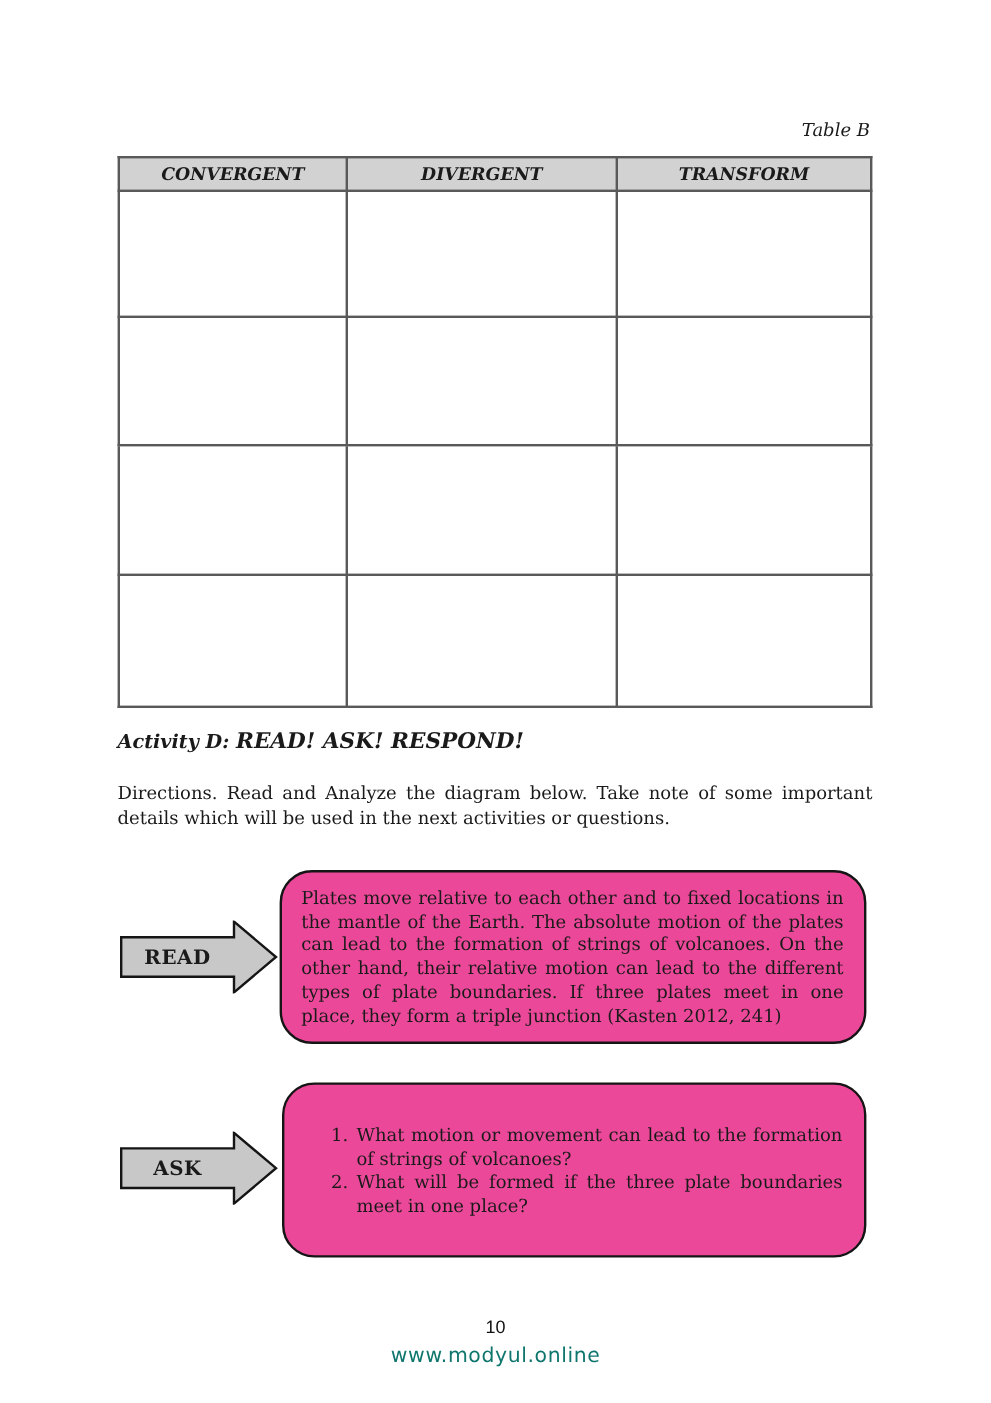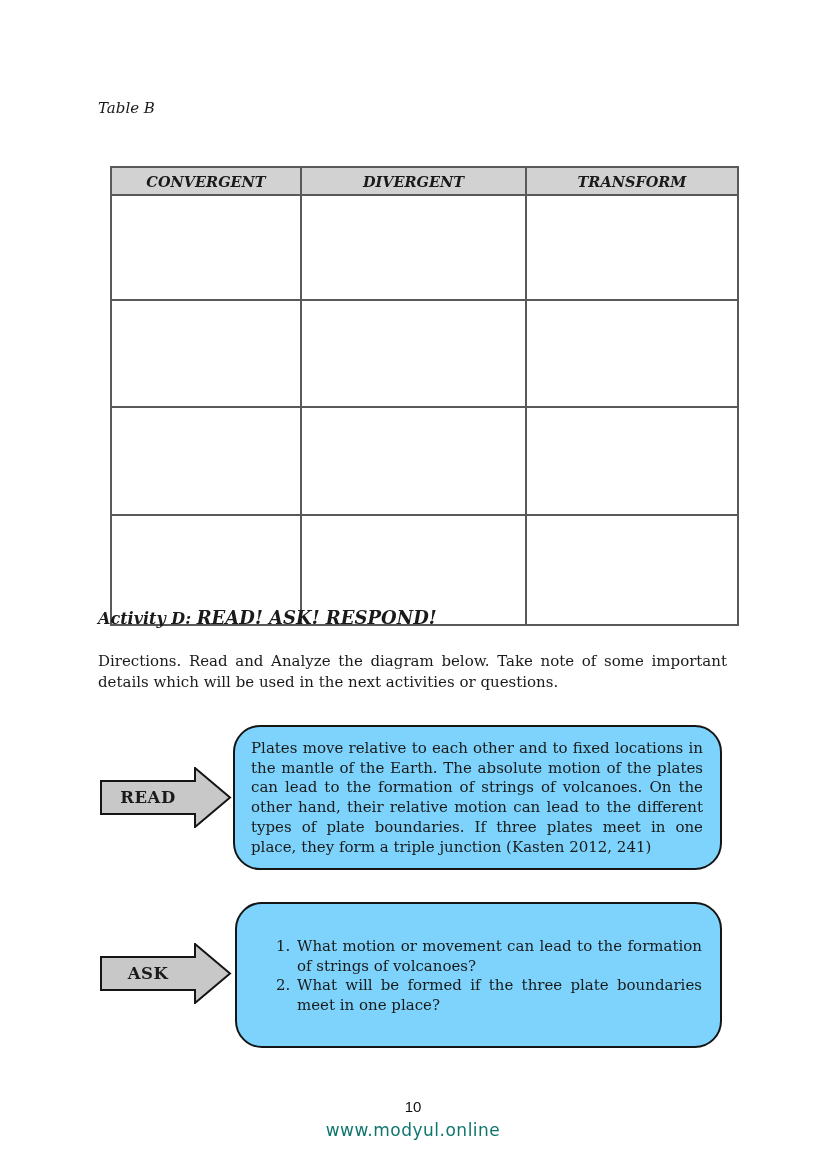--- a/index.html
+++ b/index.html
@@ -11,30 +11,29 @@
     background: #ffffff;
     font-family: "DejaVu Serif", serif;
     color: #1a1a1a;
     overflow: hidden;
   }
 
   
   .table-caption {
     position: absolute;
     top: 99px; left: 98px; width: 627px;
-    text-align: left;
+    text-align: right;
     font-style: italic;
     font-size: 15px;
   }
   table.plate-table {
     position: absolute;
-    top: 130px; left: 110px; width: 627px;
+    top: 130px; left: 98px; width: 627px;
     border-collapse: collapse;
     table-layout: fixed;
-    margin-top: 36px;
   }
   table.plate-table th, table.plate-table td {
     border: 2px solid #595959;
   }
   table.plate-table th {
     background: #d2d2d2;
     height: 28px;
     font-style: italic;
     font-weight: bold;
     font-size: 14.5px;
@@ -83,21 +82,21 @@
     font-size: 16.5px;
     letter-spacing: 0.5px;
   }
   .read-arrow { top: 767px; left: 100px; }
   .ask-arrow  { top: 943px; left: 100px; }
 
   .callout {
     position: absolute;
     border: 2px solid #151515;
     border-radius: 27px;
-    background: #7dd3fc;
+    background: #ec4899;
   }
   .read-box {
     top: 725px; left: 233px; width: 489px; height: 145px;
     padding: 12px 17px 0 16px;
   }
   .read-box p {
     font-size: 15px;
     line-height: 19.7px;
     text-align: justify;
   }

